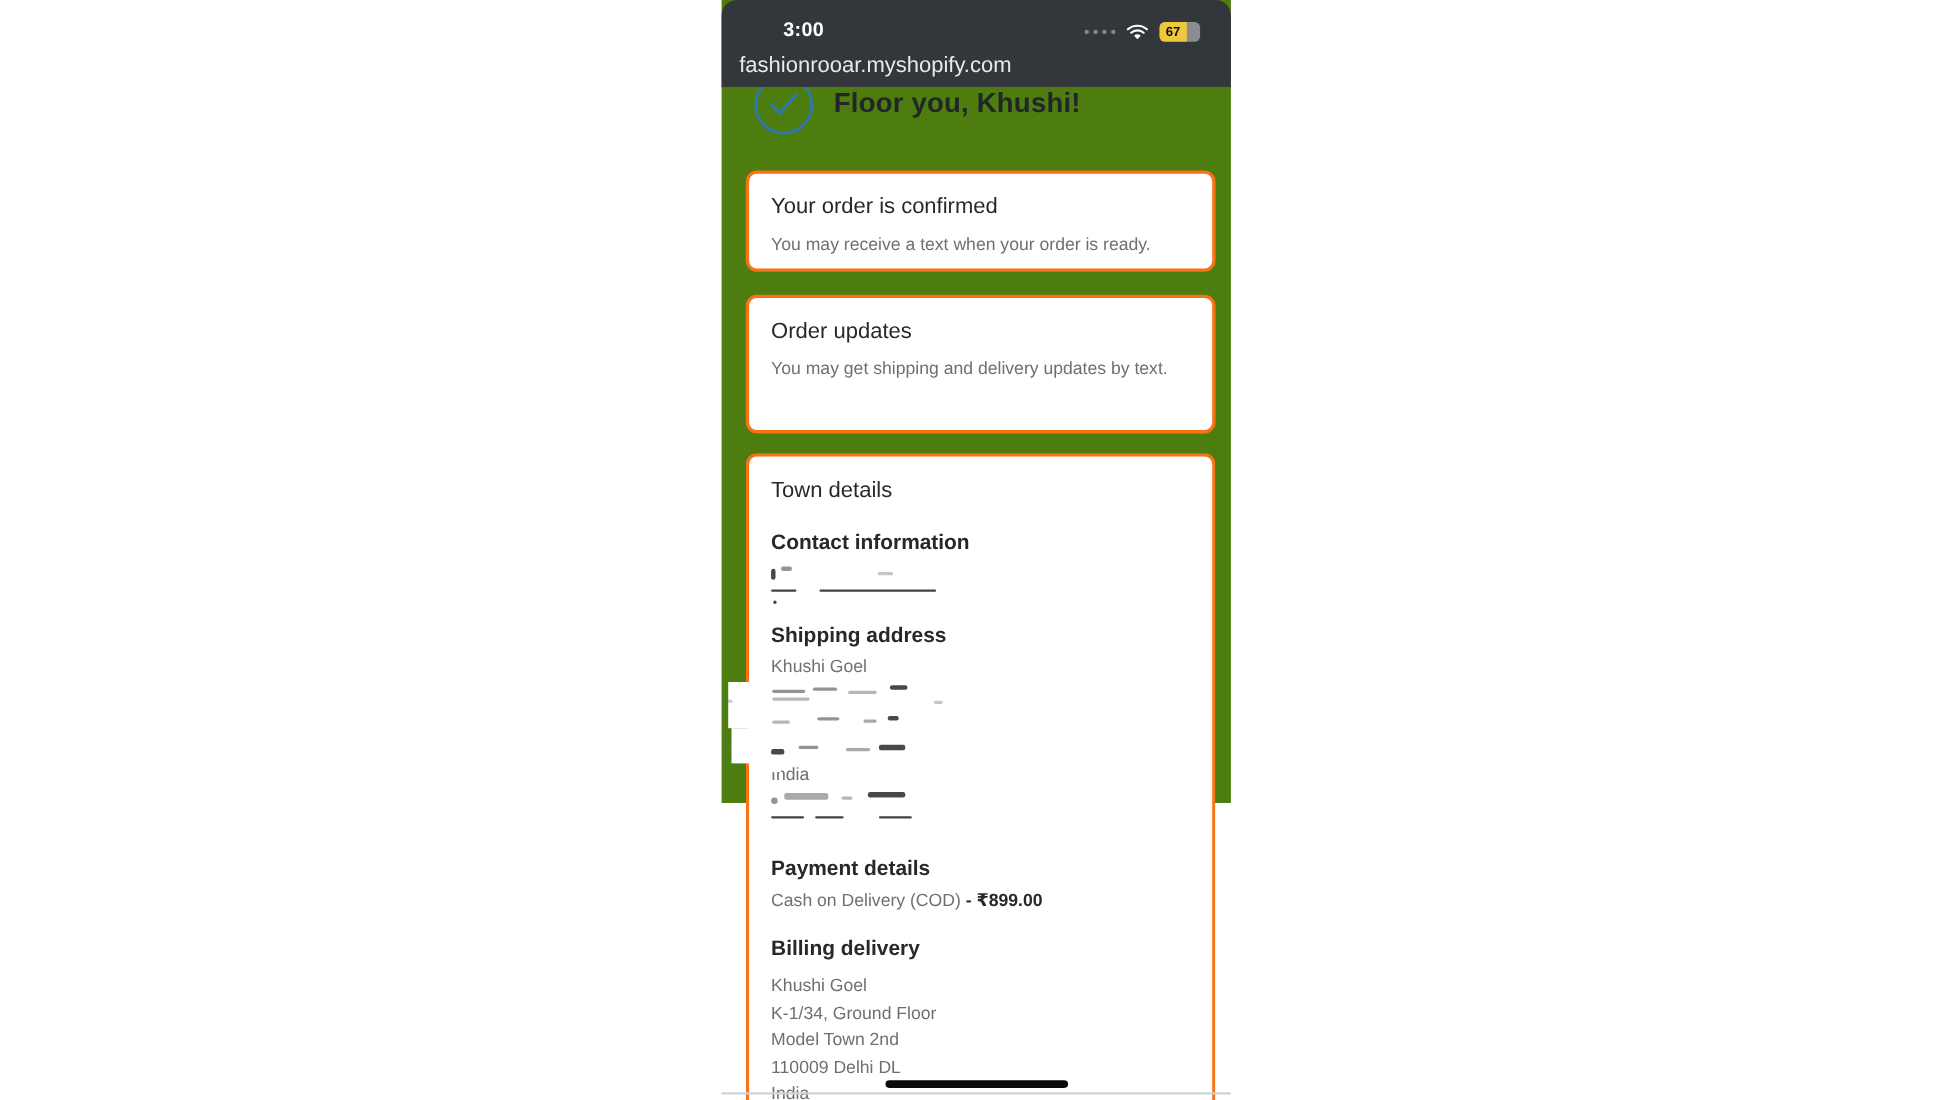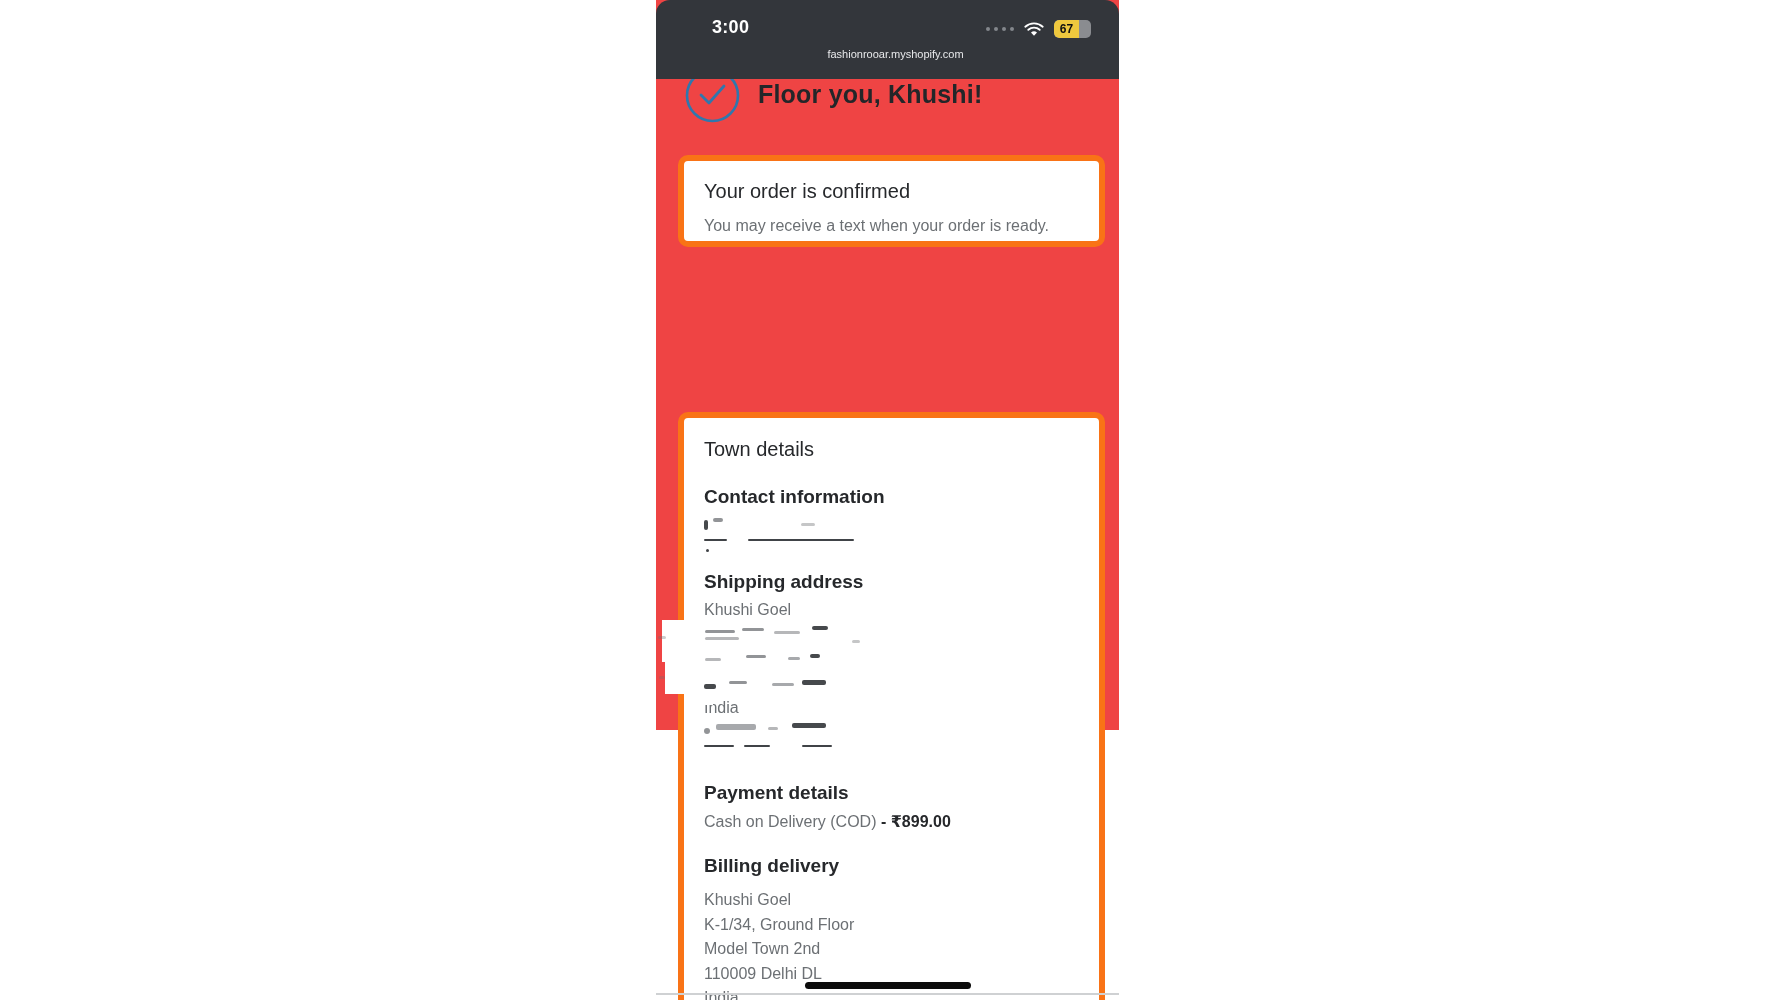--- a/index.html
+++ b/index.html
@@ -1,41 +1,41 @@
 <!DOCTYPE html>
 <html><head>
 <meta charset="utf-8">
 <style>
   * { margin:0; padding:0; box-sizing:border-box; }
   html,body { width:1778px; height:1000px; background:#ffffff; overflow:hidden;
     font-family:"Liberation Sans","DejaVu Sans",sans-serif; }
 
-  .phone { position:absolute; left:656px; top:0; width:463px; height:730px; background:#ef4444; }
+  .phone { position:absolute; left:656px; top:0; width:463px; height:730px; background:#4d7c0f; }
 
   
   .statusbar { position:absolute; left:0; top:0; width:463px; height:79px;
     background:#33363b; border-radius:14px 14px 0 0; z-index:5; }
   .time { position:absolute; left:56px; top:17px; color:#ffffff; font-size:18px; font-weight:700; letter-spacing:.3px; }
   .status-icons { position:absolute; right:28px; top:20px; display:flex; align-items:center; gap:9px; }
   .sig-dots { display:flex; gap:4px; align-items:center; }
   .sig-dots i { width:4px; height:4px; border-radius:50%; background:#84878c; display:block; }
   .wifi { width:22px; height:16px; }
   .battery { position:relative; width:37px; height:18px; border-radius:5px; background:#8a8c90; overflow:hidden;text-align:right; }
   .battery .fill { position:absolute; left:0; top:0; bottom:0; width:67%; background:#efc83e; border-radius:5px 0 0 5px; }
   .battery .pct { position:absolute; left:0; top:0; width:67%; height:100%; display:flex; align-items:center; justify-content:center;
     font-size:12px; font-weight:700; color:#111; }
-  .url { position:absolute; left:16px; right:0; top:48px; text-align:center; color:#e8e9eb; font-size:11px; }
+  .url { position:absolute; left:16px; right:0; top:48px; color:#e8e9eb; font-size:20px; }
 
   
   .check-wrap { position:absolute; left:29px; top:68px; z-index:1; }
   .page-h1 { position:absolute; left:102px; top:80px; font-size:25px; color:#232629; letter-spacing:.2px; }
 
   
   .card { position:absolute; left:22px; width:427px; background:#fff;
-    border:6px solid #f97316; border-radius:10px; }
+    border:3px solid #f97316; border-radius:10px; }
   .card-pad { padding:19px 20px; }
   .card-title { font-size:20px; color:#26282b; font-weight:400; }
   .card-body { font-size:16px; color:#6c7074; line-height:23px; margin-top:11px; }
   #card-confirmed { top:155px; height:92px; }
   #card-updates  { top:268px; height:126px; }
   #card-details  { top:412px; height:640px; border-bottom:none; }
 
   .sec-h { position:absolute; left:20px; font-size:19px; font-weight:700; color:#26282b; }
   .val   { position:absolute; left:20px; font-size:16px; color:#6c7074; }
 
@@ -89,20 +89,26 @@
 
   <h1 class="page-h1">Floor you, Khushi!</h1>
 
   <div class="card" id="card-confirmed">
     <div class="card-pad">
       <div class="card-title">Your order is confirmed</div>
       <div class="card-body">You may receive a text when your order is ready.</div>
     </div>
   </div>
 
+  <div class="card" id="card-updates">
+    <div class="card-pad">
+      <div class="card-title">Order updates</div>
+      <div class="card-body" style="max-width:390px">You may get shipping and delivery updates by text.</div>
+    </div>
+  </div>
 
   <div class="card" id="card-details">
     <div class="card-title" style="position:absolute; left:20px; top:20px;">Town details</div>
 
     <div class="sec-h" style="top:68px">Contact information</div>
     <div>
       <span class="frag dark" style="left:20px; top:102px; width:4px; height:10px;"></span>
       <span class="frag" style="left:29px; top:100px; width:10px; height:4px; border-radius:4px;"></span>
       <span class="frag" style="left:117px; top:105px; width:14px; height:3px; opacity:.4;"></span>
       <span class="uline" style="left:20px; top:121px; width:23px;"></span>

